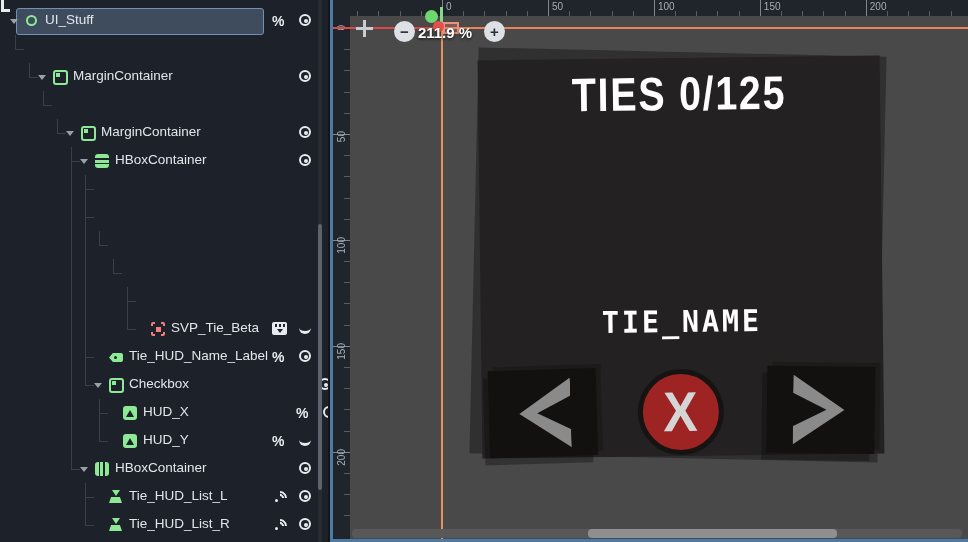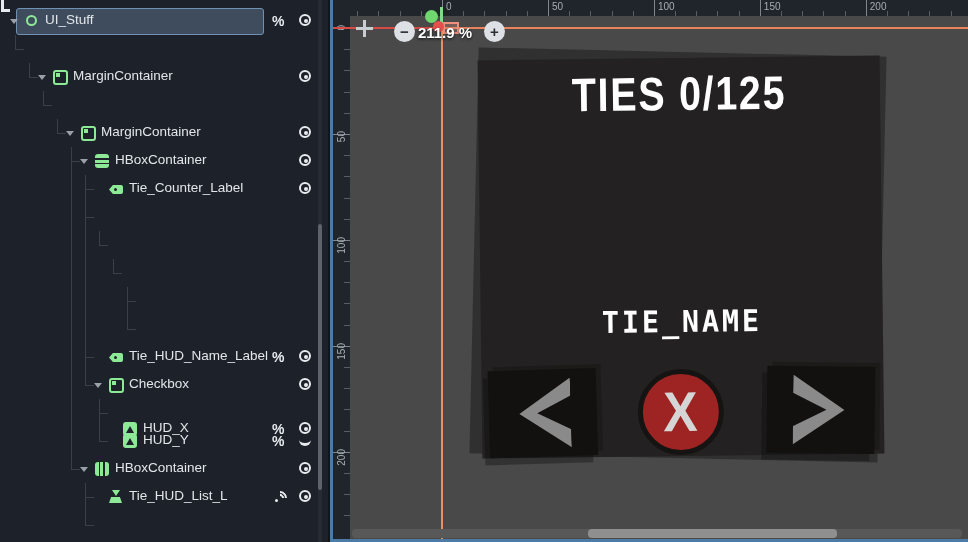--- a/index.html
+++ b/index.html
@@ -200,38 +200,43 @@
           <span class="ic ic-margin" style="left: 80px; top: 6px;"></span>
           <span class="nlabel" style="left: 101px;">MarginContainer</span>
           <span class="bdg b-eye" style="right: 14px;"></span>
         </div>
         <div class="trow" style="top: 147px;">
           <span class="chev" style="left: 80px; top: 12px;"></span>
           <span class="ic ic-vbox" style="left: 94px; top: 6px;"></span>
           <span class="nlabel" style="left: 115px;">HBoxContainer</span>
           <span class="bdg b-eye" style="right: 14px;"></span>
         </div>
-        <div class="trow" style="top: 175px;">
-          <span class="ic ic-label" style="left: 108px; top: 6px;"></span>
-          <span class="nlabel" style="left: 129px;">Tie_Counter_Label</span>
-          <span class="bdg b-eye" style="right: 14px;"></span>
+        <div class="trow" style="top: 315px;">
+          <span class="ic ic-frame" style="left: 150px; top: 6px;">
+            <i></i>
+          </span>
+          <span class="nlabel" style="left: 171px;">SVP_Tie_Beta</span>
+          <span class="bdg b-film" style="right: 40px;">
+            <i></i>
+          </span>
+          <span class="bdg b-eyec" style="right: 14px;"></span>
         </div>
         <div class="trow" style="top: 343px;">
           <span class="ic ic-label" style="left: 108px; top: 6px;"></span>
           <span class="nlabel" style="left: 129px;">Tie_HUD_Name_Label</span>
           <span class="bdg b-pct" style="right: 40px;">%</span>
           <span class="bdg b-eye" style="right: 14px;"></span>
         </div>
-        <div class="trow" style="top: 371px;">
+        <div class="trow" style="top: 371px; padding-left: 20px;">
           <span class="chev" style="left: 94px; top: 12px;"></span>
           <span class="ic ic-margin" style="left: 108px; top: 6px;"></span>
           <span class="nlabel" style="left: 129px;">Checkbox</span>
           <span class="bdg b-eye" style="right: 14px;"></span>
         </div>
-        <div class="trow" style="top: 415px;">
+        <div class="trow" style="top: 399px; padding-left: 24px;">
           <span class="ic ic-texrect" style="left: 122px; top: 6px;"></span>
           <span class="nlabel" style="left: 143px;">HUD_X</span>
           <span class="bdg b-pct" style="right: 40px;">%</span>
           <span class="bdg b-eye" style="right: 14px;"></span>
         </div>
         <div class="trow" style="top: 427px;">
           <span class="ic ic-texrect" style="left: 122px; top: 6px;"></span>
           <span class="nlabel" style="left: 143px;">HUD_Y</span>
           <span class="bdg b-pct" style="right: 40px;">%</span>
           <span class="bdg b-eyec" style="right: 14px;"></span>
@@ -241,20 +246,28 @@
           <span class="nlabel" style="left: 129px;">Tie_HUD_List_L</span>
           <span class="bdg b-sig" style="right: 40px;">
             <i></i>
           </span>
           <span class="bdg b-eye" style="right: 14px;"></span>
         </div>
         <div class="trow" style="top: 455px;">
           <span class="chev" style="left: 80px; top: 12px;"></span>
           <span class="ic ic-hbox" style="left: 94px; top: 6px;"></span>
           <span class="nlabel" style="left: 115px;">HBoxContainer</span>
+          <span class="bdg b-eye" style="right: 14px;"></span>
+        </div>
+        <div class="trow" style="top: 511px;">
+          <span class="ic ic-texbtn" style="left: 108px; top: 6px;"></span>
+          <span class="nlabel" style="left: 129px;">Tie_HUD_List_R</span>
+          <span class="bdg b-sig" style="right: 40px;">
+            <i></i>
+          </span>
           <span class="bdg b-eye" style="right: 14px;"></span>
         </div>
       </div>
     <div id="tree-scrollbar">
       <div class="thumb"></div>
     </div>
   </div>
   <div id="panel-divider"></div>
 
   <div id="viewport">

